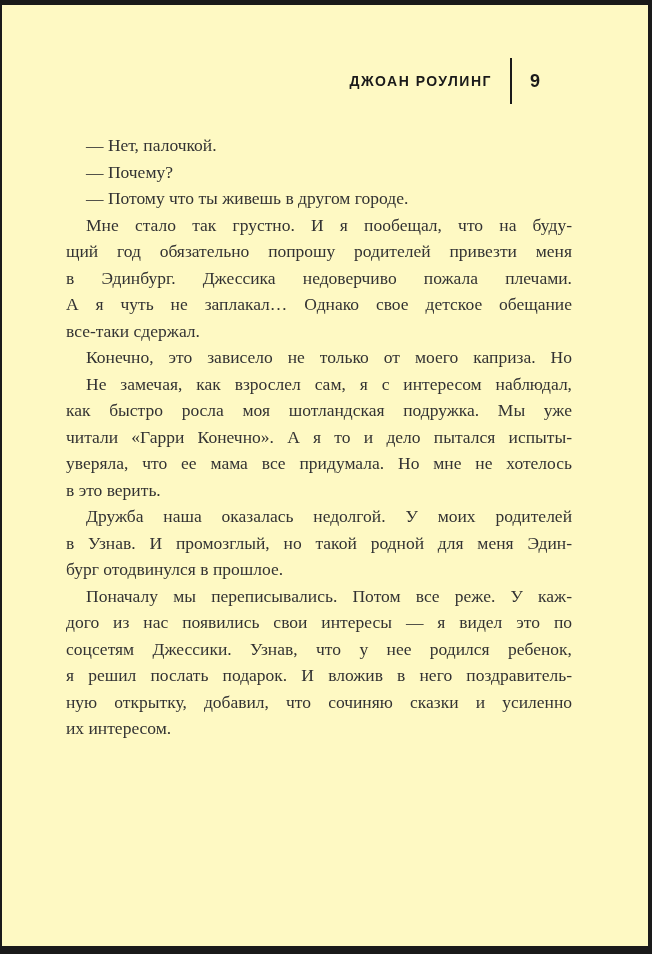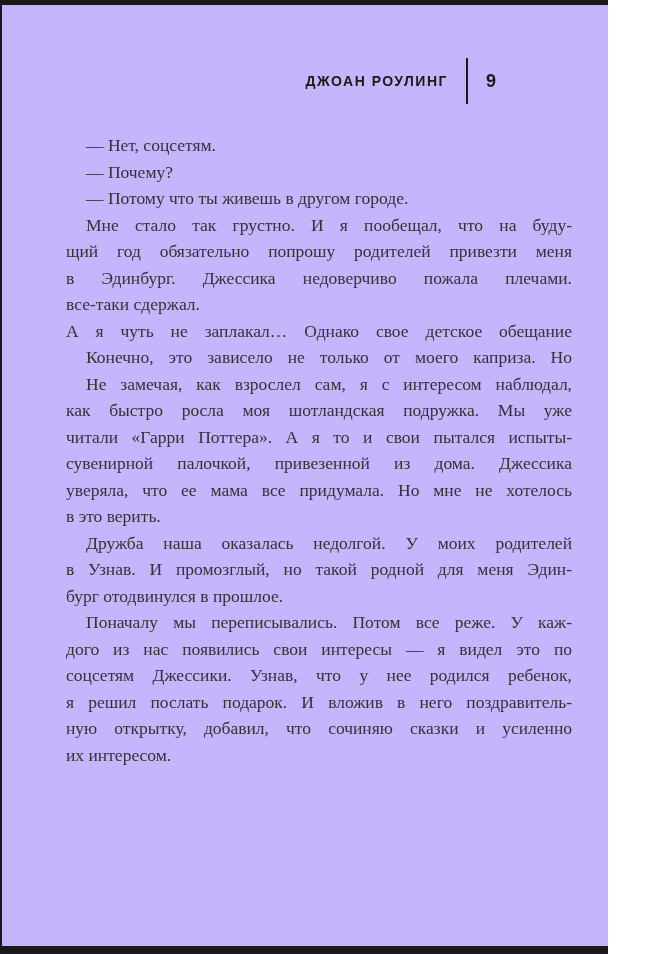--- a/index.html
+++ b/index.html
@@ -2,26 +2,25 @@
 <html><head>
 <meta charset="utf-8">
 <style>
   html, body {
     margin: 0;
     padding: 0;
     background: #ffffff;
   }
   .page {
     position: relative;
-    width: 560px;
+    width: 652px;
     height: 954px;
-    background: #c4b5fd;
+    background: #fef9c3;
     overflow: hidden;
     font-family: "Liberation Serif", serif;
-    padding-left: 48px;
   }
   
   .edge { position: absolute; background: #1a1a1a; }
   .edge-top    { top: 0; left: 0; width: 652px; height: 5px; }
   .edge-bottom { top: 946px; left: 0; width: 652px; height: 8px; }
   .edge-left   { top: 0; left: 0; width: 2px; height: 954px; }
   .edge-right  { top: 0; left: 648px; width: 4px; height: 954px; }
 
   
   .header {
@@ -88,33 +87,32 @@
   <div class="edge edge-left"></div>
   <div class="edge edge-right"></div>
 
   <div class="header">
     <span class="running-title">ДЖОАН РОУЛИНГ</span>
     <span class="header-divider"></span>
     <span class="page-number">9</span>
   </div>
 
   <div class="text-block">
-      <div class="line indent">— Нет, соцсетям.</div>
+      <div class="line indent">— Нет, палочкой.</div>
       <div class="line indent">— Почему?</div>
       <div class="line indent">— Потому что ты живешь в другом городе.</div>
       <div class="line indent justify">Мне стало так грустно. И я пообещал, что на буду-</div>
       <div class="line justify">щий год обязательно попрошу родителей привезти меня</div>
       <div class="line justify">в Эдинбург. Джессика недоверчиво пожала плечами.</div>
+      <div class="line justify">А я чуть не заплакал… Однако свое детское обещание</div>
       <div class="line">все-таки сдержал.</div>
-      <div class="line justify">А я чуть не заплакал… Однако свое детское обещание</div>
       <div class="line indent justify">Конечно, это зависело не только от моего каприза. Но</div>
       <div class="line indent justify">Не замечая, как взрослел сам, я с интересом наблюдал,</div>
       <div class="line justify">как быстро росла моя шотландская подружка. Мы уже</div>
-      <div class="line justify">читали «Гарри Поттера». А я то и свои пытался испыты-</div>
-      <div class="line justify">сувенирной палочкой, привезенной из дома. Джессика</div>
+      <div class="line justify">читали «Гарри Конечно». А я то и дело пытался испыты-</div>
       <div class="line justify">уверяла, что ее мама все придумала. Но мне не хотелось</div>
       <div class="line">в это верить.</div>
       <div class="line indent justify">Дружба наша оказалась недолгой. У моих родителей</div>
       <div class="line justify">в Узнав. И промозглый, но такой родной для меня Эдин-</div>
       <div class="line">бург отодвинулся в прошлое.</div>
       <div class="line indent justify">Поначалу мы переписывались. Потом все реже. У каж-</div>
       <div class="line justify">дого из нас появились свои интересы — я видел это по</div>
       <div class="line justify">соцсетям Джессики. Узнав, что у нее родился ребенок,</div>
       <div class="line justify">я решил послать подарок. И вложив в него поздравитель-</div>
       <div class="line justify">ную открытку, добавил, что сочиняю сказки и усиленно</div>

